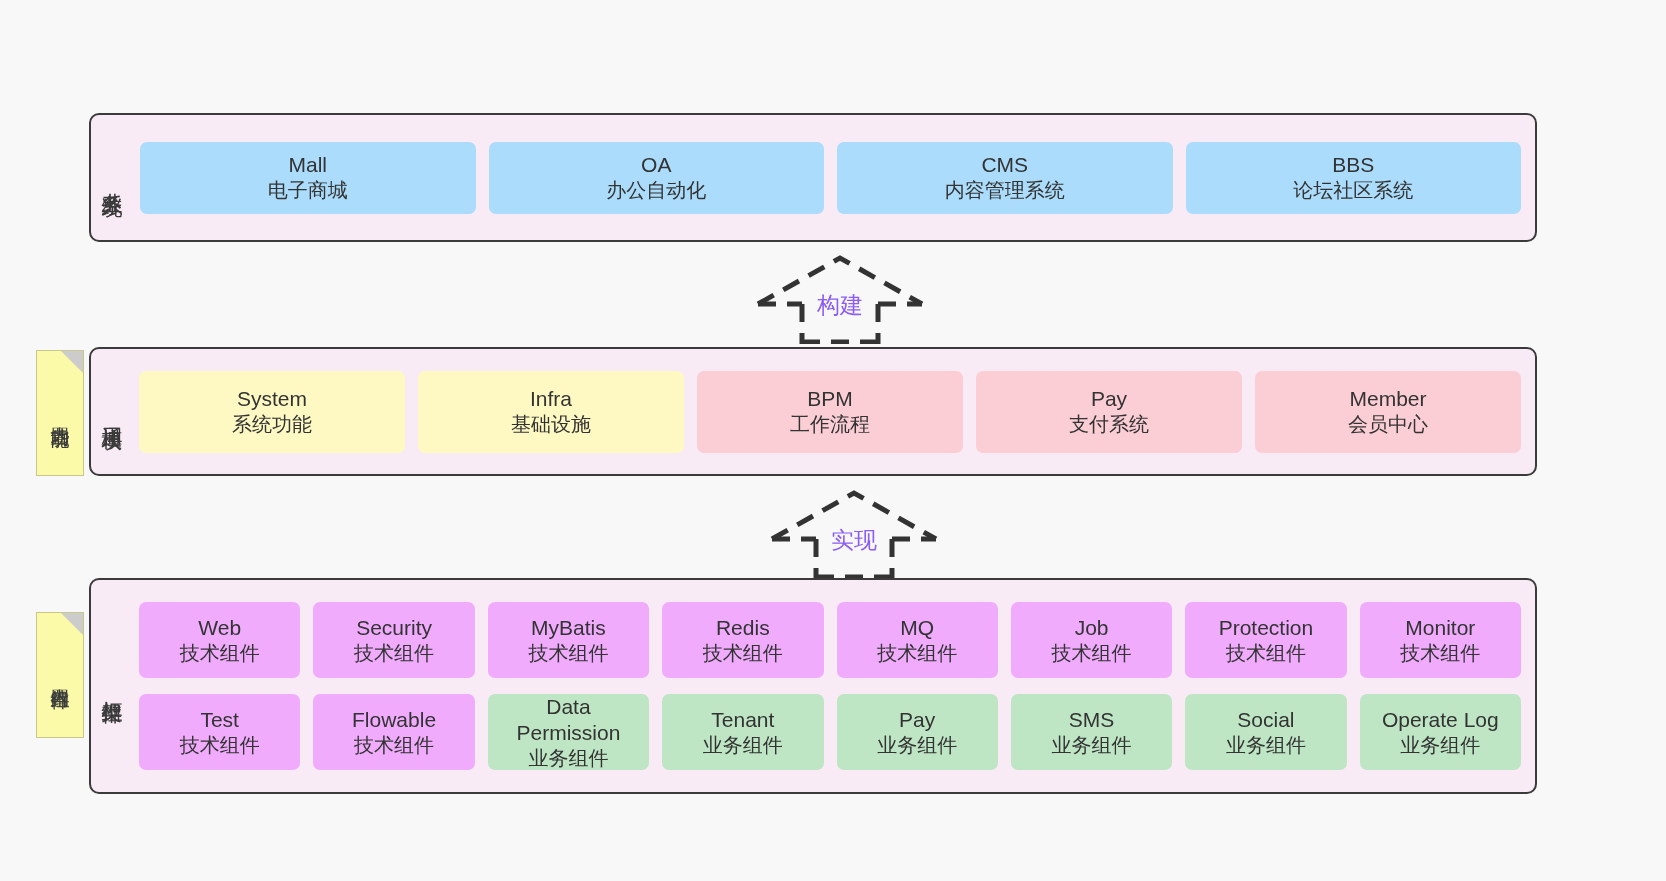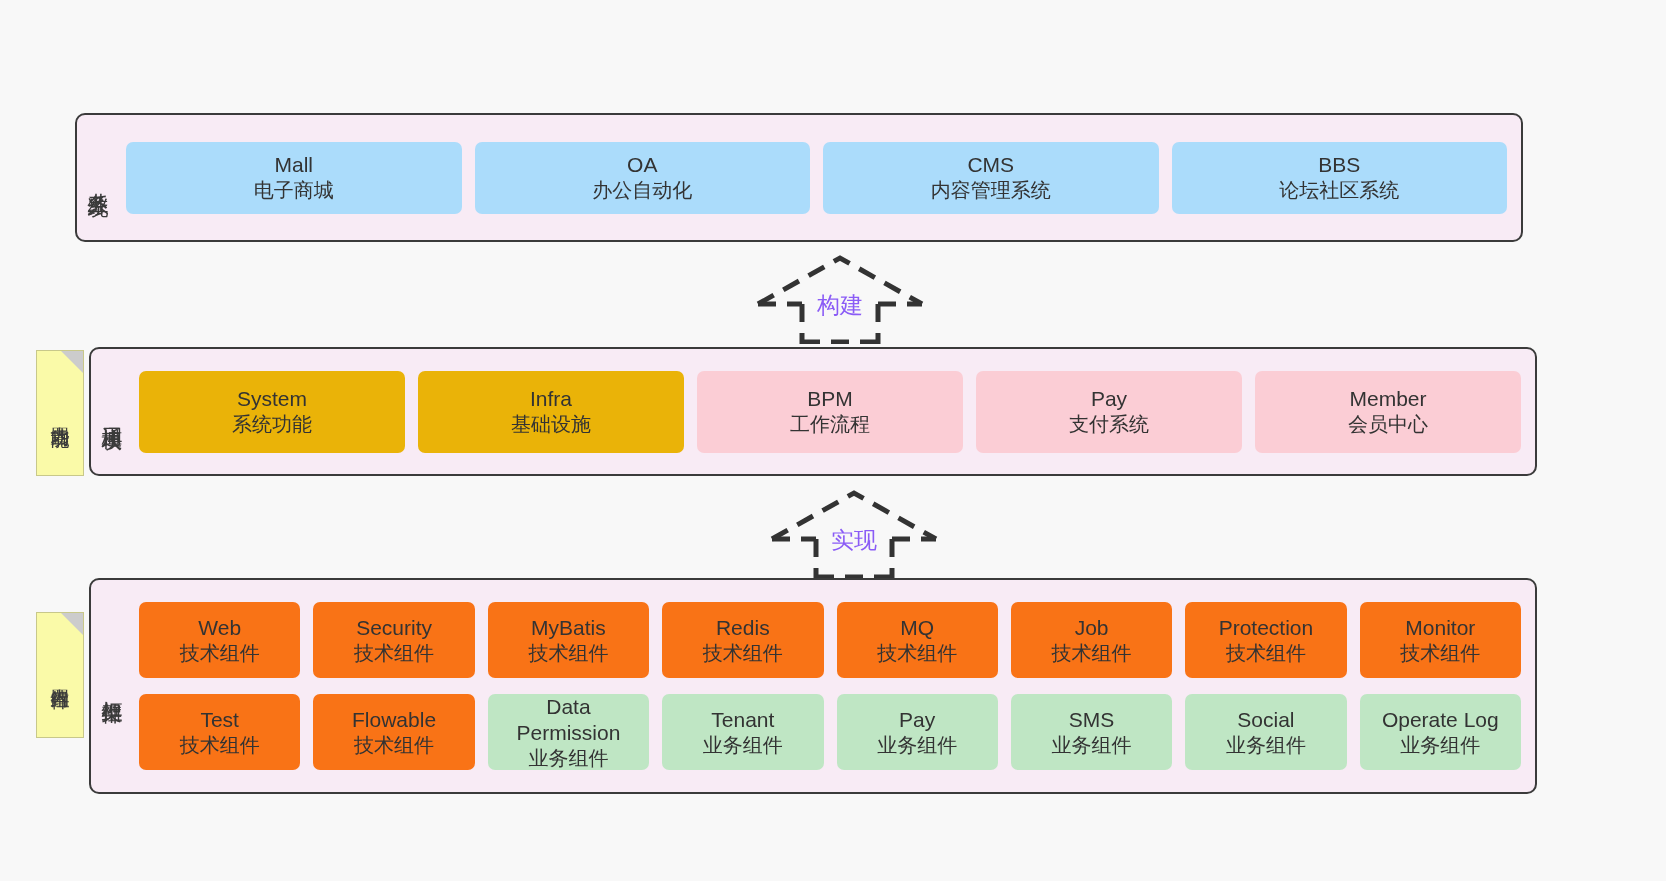--- a/index.html
+++ b/index.html
@@ -89,27 +89,27 @@
   .box .cn {
     font-size: 20px;
     white-space: nowrap;
   }
   .box.wrapname .en {
     white-space: normal;
     text-align: center;
   }
 
   .c-blue       { background: #abdcfb; }
-  .c-red        { background: #eab308; }
+  .c-red        { background: #fef9c3; }
   .c-pink       { background: #fbcdd5; }
-  .c-green      { background: #f97316; }
+  .c-green      { background: #f0abfc; }
   .c-lightgreen { background: #bfe6c4; }
 
   
-  #layer-business  { left: 75px;  top: 113px; width: 1448px; height: 129px; }
+  #layer-business  { left: 89px;  top: 113px; width: 1448px; height: 129px; }
   #layer-common    { left: 89px;  top: 347px; width: 1448px; height: 129px; }
   #layer-framework { left: 89px;  top: 578px; width: 1448px; height: 216px; }
 
   #layer-business  .layer-body { padding-left: 7px; }
   #layer-business  .row { height: 72px; }
   #layer-common    .row { height: 82px; }
   #layer-framework .row { height: 76px; }
 
   
   .note {

